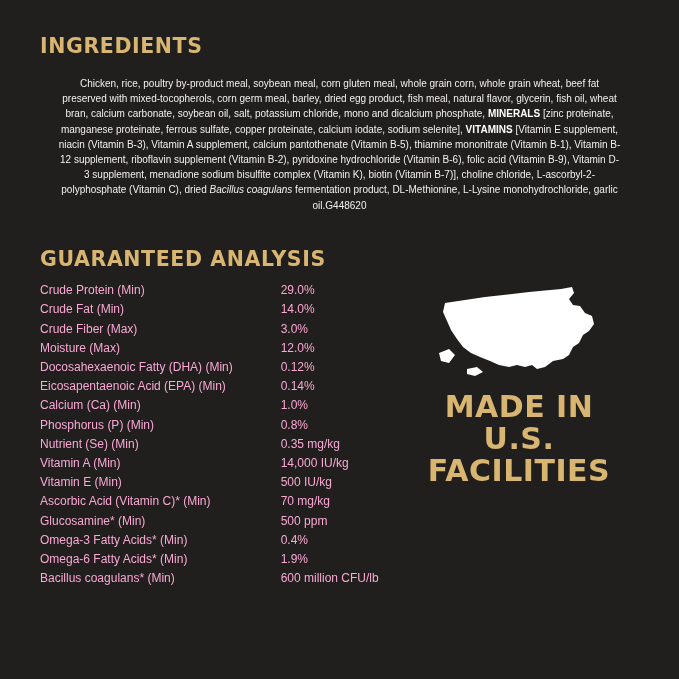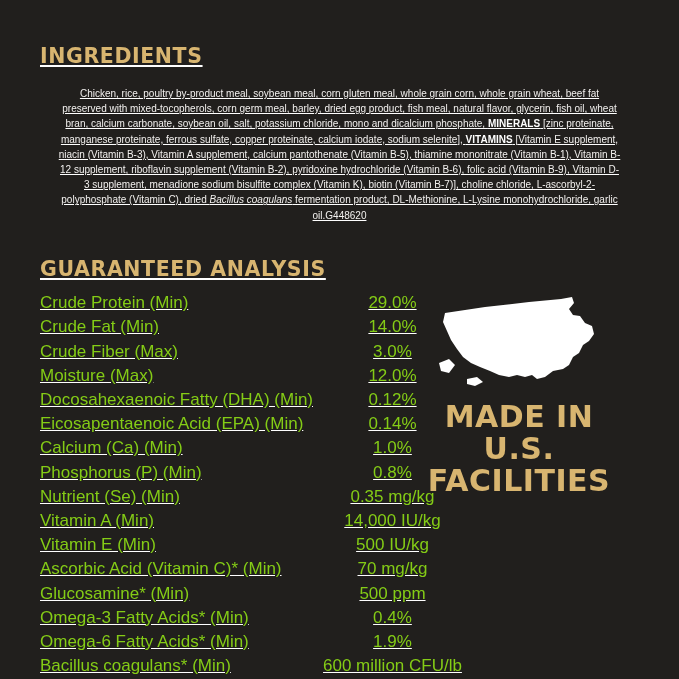--- a/index.html
+++ b/index.html
@@ -12,22 +12,21 @@
     background: #211f1d;
     font-family: "Liberation Sans", sans-serif;
     color: #ffffff;
     overflow: hidden;
   }
   .page {
     position: relative;
     width: 679px;
     height: 679px;
     box-sizing: border-box;
-    padding: 44px 40px 0 40px;
-    text-decoration: underline;
+    padding: 34px 40px 0 40px;
   }
   .section-title {
     font-family: "DejaVu Sans", sans-serif;
     font-weight: bold;
     font-size: 20.5px;
     letter-spacing: 0.6px;
     color: #d8b570;
     text-transform: uppercase;
     margin: 0 0 14px 0;
   }
@@ -51,29 +50,29 @@
     position: relative;
   }
   .ga-title {
     margin-bottom: 10px;
   }
   .ga-table {
     width: 360px;
     border-collapse: collapse;
   }
   .ga-table td {
-    font-size: 17px;
+    font-size: 12px;
     line-height: 1.0;
     padding: 3.6px 0;
-    color: #84cc16;
+    color: #f9a8d4;
     vertical-align: bottom;
     white-space: nowrap;
   }
   .ga-table td.val {
-    text-align: center;
+    text-align: left;
     padding-left: 10px;
   }
   .footnote {
     margin-top: 8px;
     font-size: 9.3px;
     color: #e6e3e0;
     width: 380px;
   }
   .usa-block {
     position: absolute;

